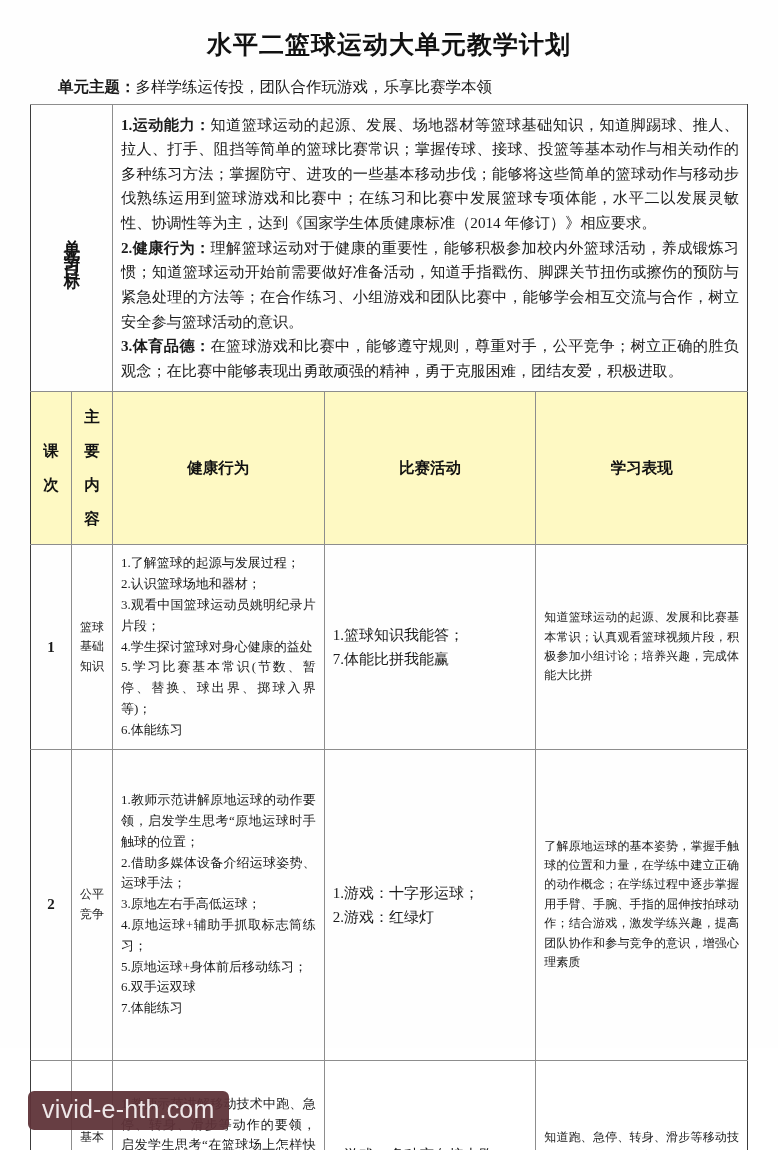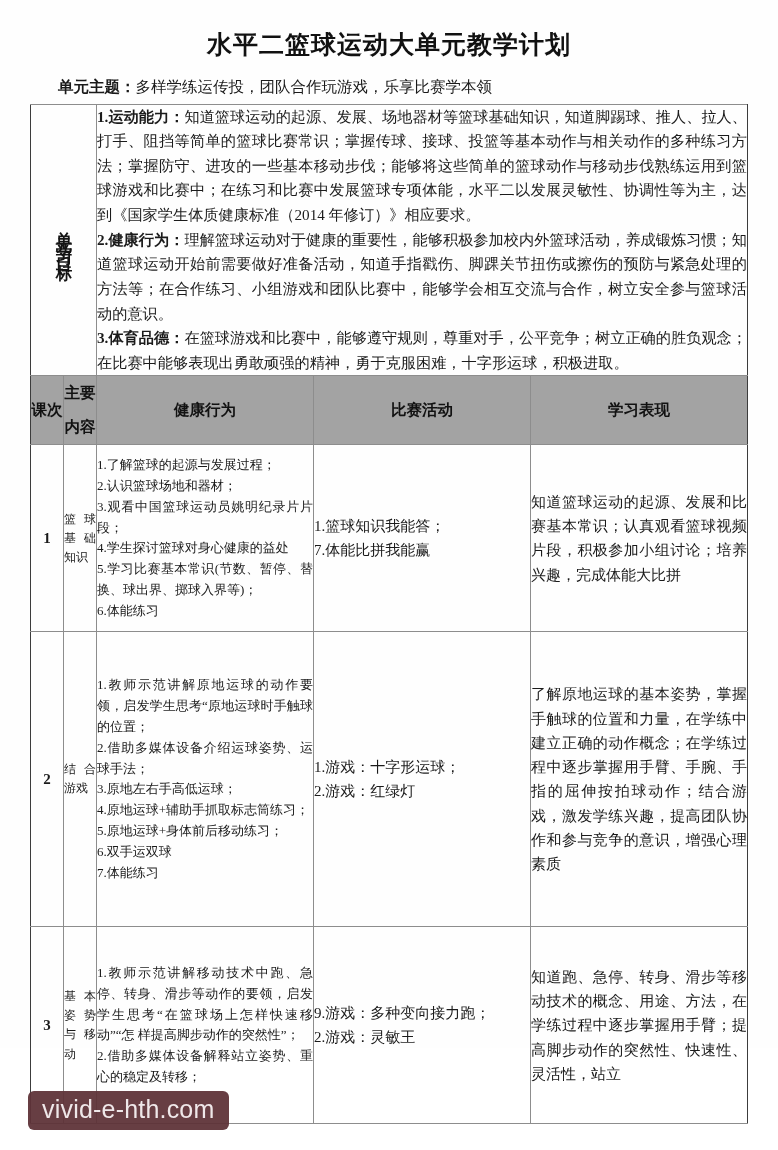--- a/index.html
+++ b/index.html
@@ -53,21 +53,21 @@
     border-collapse: collapse;
     table-layout: fixed;
     width: 718px;
     margin-left: 30px;
     border: 1.6px solid #3c3c3c;
   }
   table.main-table td,
   table.main-table th {
     border: 0.9px solid #8d8d8d;
     vertical-align: middle;
-    padding: 0;
+    padding: 8px;
   }
   table.main-table > tbody > tr > td.outer-left {
     border-left: 1.6px solid #3c3c3c;
   }
   table.main-table > tbody > tr > td.outer-right {
     border-right: 1.6px solid #3c3c3c;
   }
 
   
   .vlabel-cell {
@@ -98,34 +98,34 @@
     text-justify: inter-ideograph;
     margin: 0;
     color: #1b1b1b;
   }
   .goal-head {
     font-weight: bold;
   }
 
   
   .col-head {
-    background: #a3a3a3;
+    background: #fef9c3;
     text-align: center;
     font-size: 15.5px;
     font-weight: bold;
     height: 34px;
     line-height: 34px;
     color: #121212;
   }
 
   .c-num      { width: 63px;  text-align: center; font-size: 15px; font-weight: bold; }
   .c-content  { width: 90px;  padding: 0 8px; font-size: 12px; line-height: 1.6; }
   .c-activity { width: 280px; padding: 6px 9px; font-size: 13px; line-height: 1.6; vertical-align: middle; }
   .c-match    { width: 113px; padding: 6px 8px; font-size: 15px; line-height: 1.6; vertical-align: middle; }
-  .c-perform  { width: 170px; padding: 6px 9px; font-size: 15px; line-height: 1.62; vertical-align: middle; margin-left: 20px; }
+  .c-perform  { width: 170px; padding: 6px 9px; font-size: 12px; line-height: 1.62; vertical-align: middle; margin-left: 20px; }
 
   .c-content .txt {
     display: block;
     text-align: justify;
     text-justify: inter-ideograph;
   }
   .c-activity .txt,
   .c-match .txt,
   .c-perform .txt {
     display: block;
@@ -170,21 +170,21 @@
 
   <table class="main-table">
     <tbody>
       <tr>
         <td class="vlabel-cell outer-left" colspan="2">
           <span class="vlabel">单元学习目标</span>
         </td>
         <td class="goals-cell outer-right" colspan="3">
           <p class="goal-para"><span class="goal-head">1.运动能力：</span><span>知道篮球运动的起源、发展、场地器材等篮球基础知识，知道脚踢球、推人、拉人、打手、阻挡等简单的篮球比赛常识；掌握传球、接球、投篮等基本动作与相关动作的多种练习方法；掌握防守、进攻的一些基本移动步伐；能够将这些简单的篮球动作与移动步伐熟练运用到篮球游戏和比赛中；在练习和比赛中发展篮球专项体能，水平二以发展灵敏性、协调性等为主，达到《国家学生体质健康标准（2014 年修订）》相应要求。</span></p>
           <p class="goal-para"><span class="goal-head">2.健康行为：</span><span>理解篮球运动对于健康的重要性，能够积极参加校内外篮球活动，养成锻炼习惯；知道篮球运动开始前需要做好准备活动，知道手指戳伤、脚踝关节扭伤或擦伤的预防与紧急处理的方法等；在合作练习、小组游戏和团队比赛中，能够学会相互交流与合作，树立安全参与篮球活动的意识。</span></p>
-          <p class="goal-para"><span class="goal-head">3.体育品德：</span><span>在篮球游戏和比赛中，能够遵守规则，尊重对手，公平竞争；树立正确的胜负观念；在比赛中能够表现出勇敢顽强的精神，勇于克服困难，十字形运球，积极进取。</span></p>
+          <p class="goal-para"><span class="goal-head">3.体育品德：</span><span>在篮球游戏和比赛中，能够遵守规则，尊重对手，公平竞争；树立正确的胜负观念；在比赛中能够表现出勇敢顽强的精神，勇于克服困难，团结友爱，积极进取。</span></p>
         </td>
       </tr>
 
       <tr>
         <td class="col-head outer-left">课次</td>
         <td class="col-head">主要内容</td>
         <td class="col-head">健康行为</td>
         <td class="col-head">比赛活动</td>
         <td class="col-head outer-right">学习表现</td>
       </tr>
@@ -207,21 +207,21 @@
 7.体能比拼我能赢</span>
           </td>
         <td class="c-perform outer-right">
             <span class="txt">知道篮球运动的起源、发展和比赛基本常识；认真观看篮球视频片段，积极参加小组讨论；培养兴趣，完成体能大比拼</span>
           </td>
       </tr>
 
       <tr class="row-2">
         <td class="c-num outer-left">2</td>
         <td class="c-content">
-            <span class="txt">结合游戏</span>
+            <span class="txt">公平竞争</span>
           </td>
         <td class="c-activity">
             <span class="txt">1.教师示范讲解原地运球的动作要领，启发学生思考“原地运球时手触球的位置；
 2.借助多媒体设备介绍运球姿势、运球手法；
 3.原地左右手高低运球；
 4.原地运球+辅助手抓取标志筒练习；
 5.原地运球+身体前后移动练习；
 6.双手运双球
 7.体能练习</span>
           </td>

